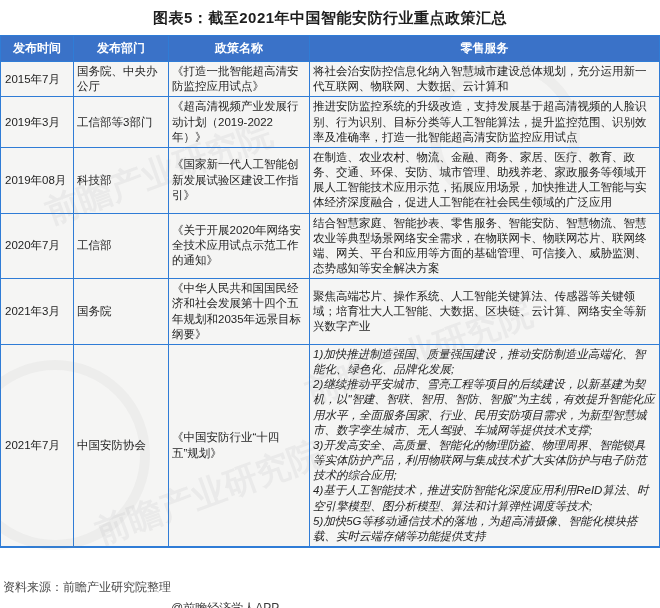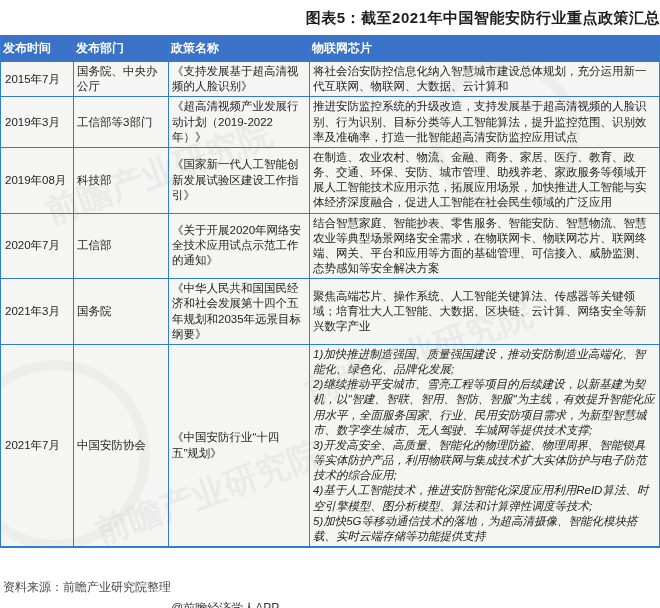--- a/index.html
+++ b/index.html
@@ -7,21 +7,21 @@
     margin: 0; padding: 0;
     width: 660px; height: 608px;
     background: #ffffff;
     font-family: "Liberation Sans", "DejaVu Sans", sans-serif;
     position: relative;
     overflow: hidden;
   }
   .page { position: relative; width: 660px; height: 608px; }
 
   .title {
-    text-align: right;
+    text-align: center;
     font-size: 15px;
     font-weight: bold;
     color: #1d1d1d;
     padding: 9px 0 7px 0;
     letter-spacing: 0.5px;
   }
 
   table.policy-table {
     width: 660px;
     border-collapse: collapse;
@@ -29,21 +29,21 @@
     border: 1px solid #2F7CD6;
     border-bottom: 2px solid #2F7CD6;
   }
   .policy-table th {
     background: #3A72C8;
     color: #ffffff;
     font-size: 12px;
     font-weight: bold;
     padding: 4px 2px;
     border: 1px solid #2F7CD6;
-    text-align: left;
+    text-align: center;
   }
   .policy-table td {
     font-size: 11.5px;
     line-height: 1.32;
     color: #232323;
     background: #F5F5F4;
     border: 1px solid #2F7CD6;
     padding: 2px 3px;
     vertical-align: middle;
     word-break: break-all;
@@ -103,28 +103,28 @@
       <col style="width:73px">
       <col style="width:95px">
       <col style="width:141px">
       <col>
     </colgroup>
     <thead>
       <tr>
         <th>发布时间</th>
         <th>发布部门</th>
         <th>政策名称</th>
-        <th>物联网芯片</th>
+        <th>零售服务</th>
       </tr>
     </thead>
     <tbody>
       <tr>
         <td class="c-date">2015年7月</td>
         <td class="c-dept">国务院、中央办公厅</td>
-        <td class="c-policy">《支持发展基于超高清视频的人脸识别》</td>
+        <td class="c-policy">《打造一批智能超高清安防监控应用试点》</td>
         <td class="c-content">将社会治安防控信息化纳入智慧城市建设总体规划，充分运用新一代互联网、物联网、大数据、云计算和</td>
       </tr>
       <tr>
         <td class="c-date">2019年3月</td>
         <td class="c-dept">工信部等3部门</td>
         <td class="c-policy">《超高清视频产业发展行动计划（2019-2022年）》</td>
         <td class="c-content">推进安防监控系统的升级改造，支持发展基于超高清视频的人脸识别、行为识别、目标分类等人工智能算法，提升监控范围、识别效率及准确率，打造一批智能超高清安防监控应用试点</td>
       </tr>
       <tr>
         <td class="c-date">2019年08月</td>

